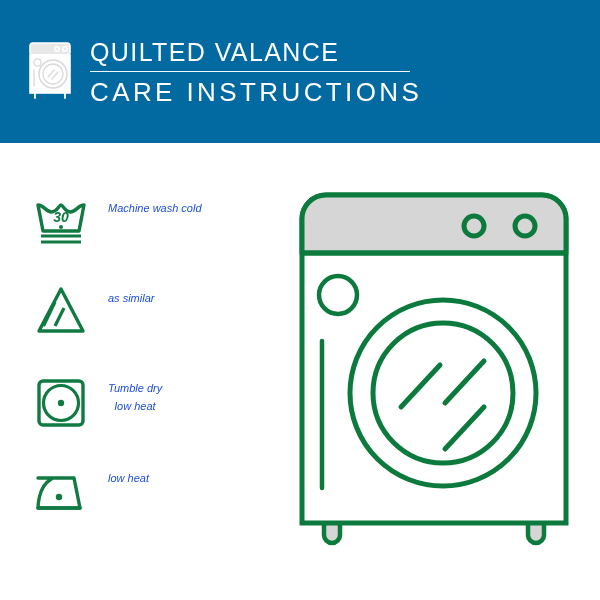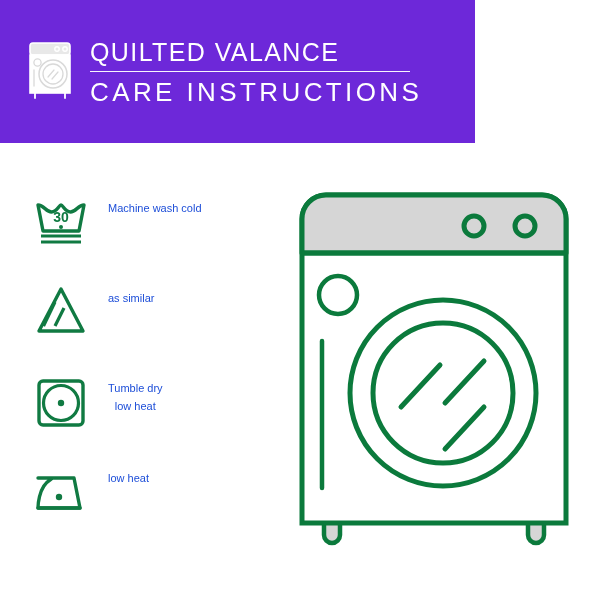--- a/index.html
+++ b/index.html
@@ -18,23 +18,23 @@
     width: 600px;
     height: 600px;
     background: #ffffff;
   }
 
   
   .header {
     position: absolute;
     left: 0;
     top: 0;
-    width: 475px;
+    width: 600px;
     height: 143px;
-    background: #6d28d9;
+    background: #0369a1;
     box-sizing: border-box;
   }
   .header-inner {
     position: absolute;
     left: 26px;
     top: 38px;
     display: flex;
     align-items: flex-start;
   }
   .logo-icon {
@@ -86,20 +86,21 @@
   .care-list {
     position: absolute;
     left: 30px;
     top: 48px;
     width: 240px;
   }
   .care-row {
     display: flex;
     align-items: flex-start;
     height: 90px;
+    font-style: italic;
   }
   .care-symbol {
     width: 62px;
     height: 62px;
     flex: 0 0 auto;
     margin-right: 16px;
   }
   .care-text {
     padding-top: 8px;
     color: #1d4ed8;

